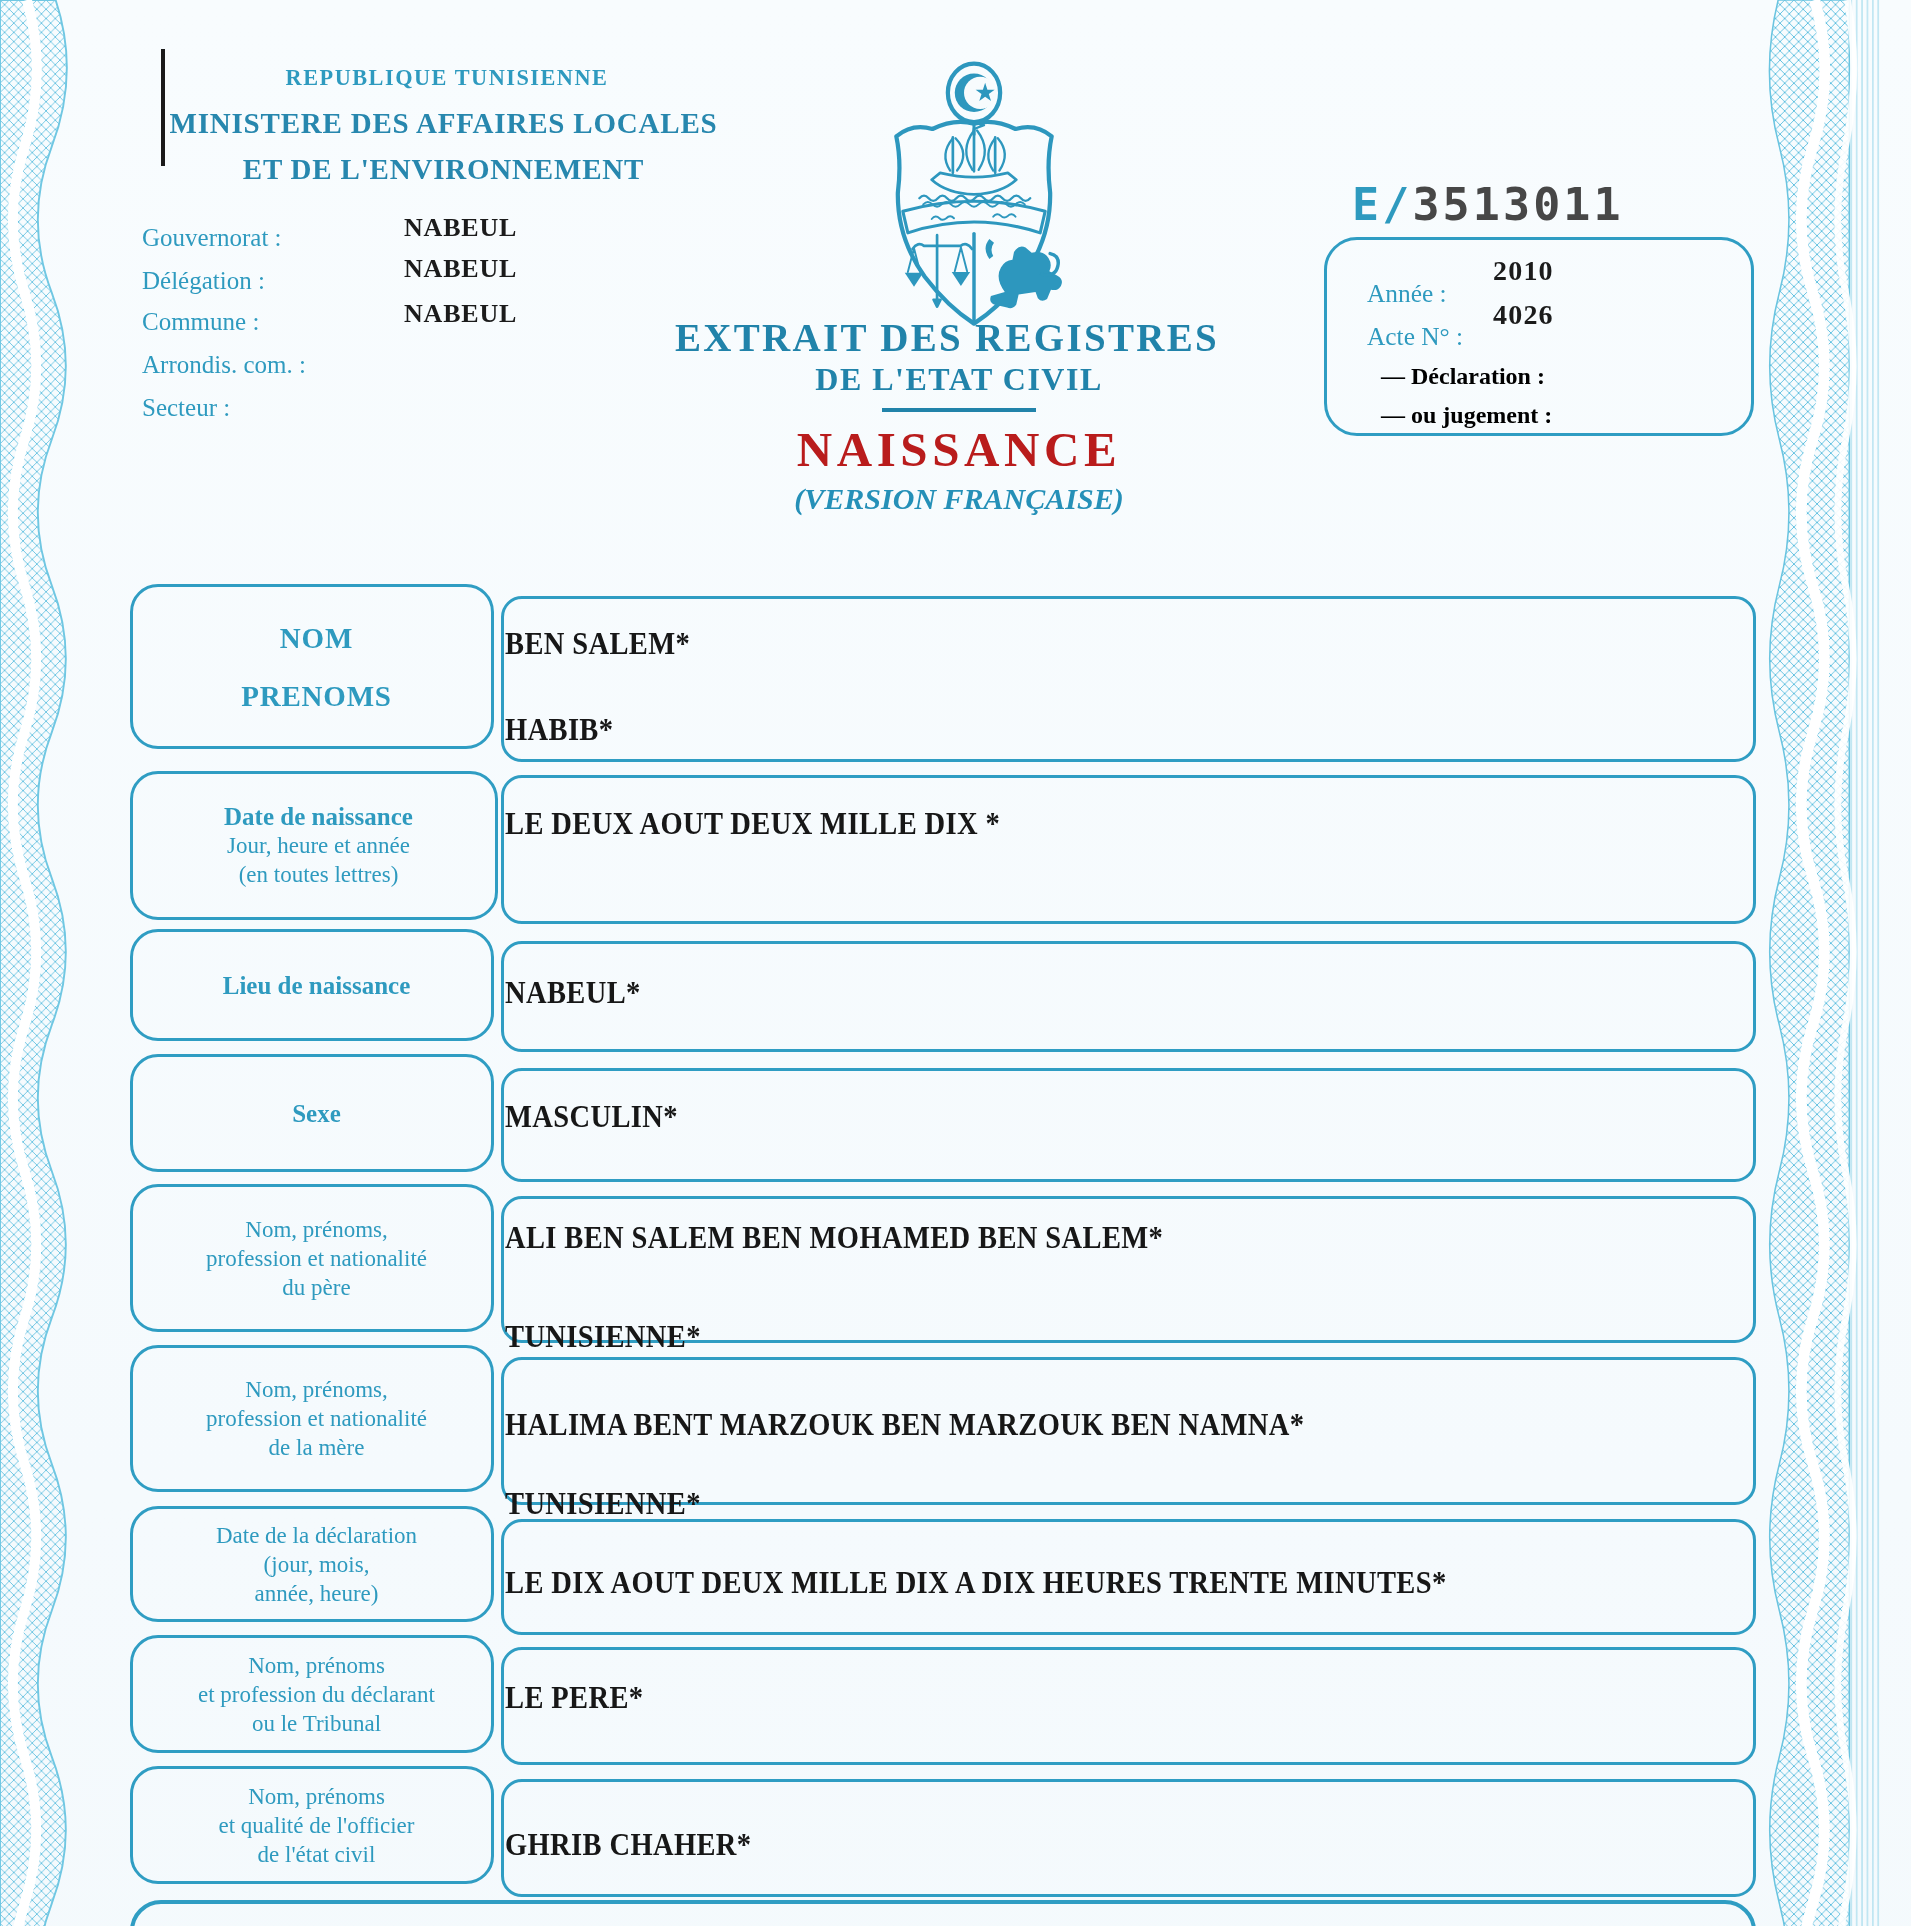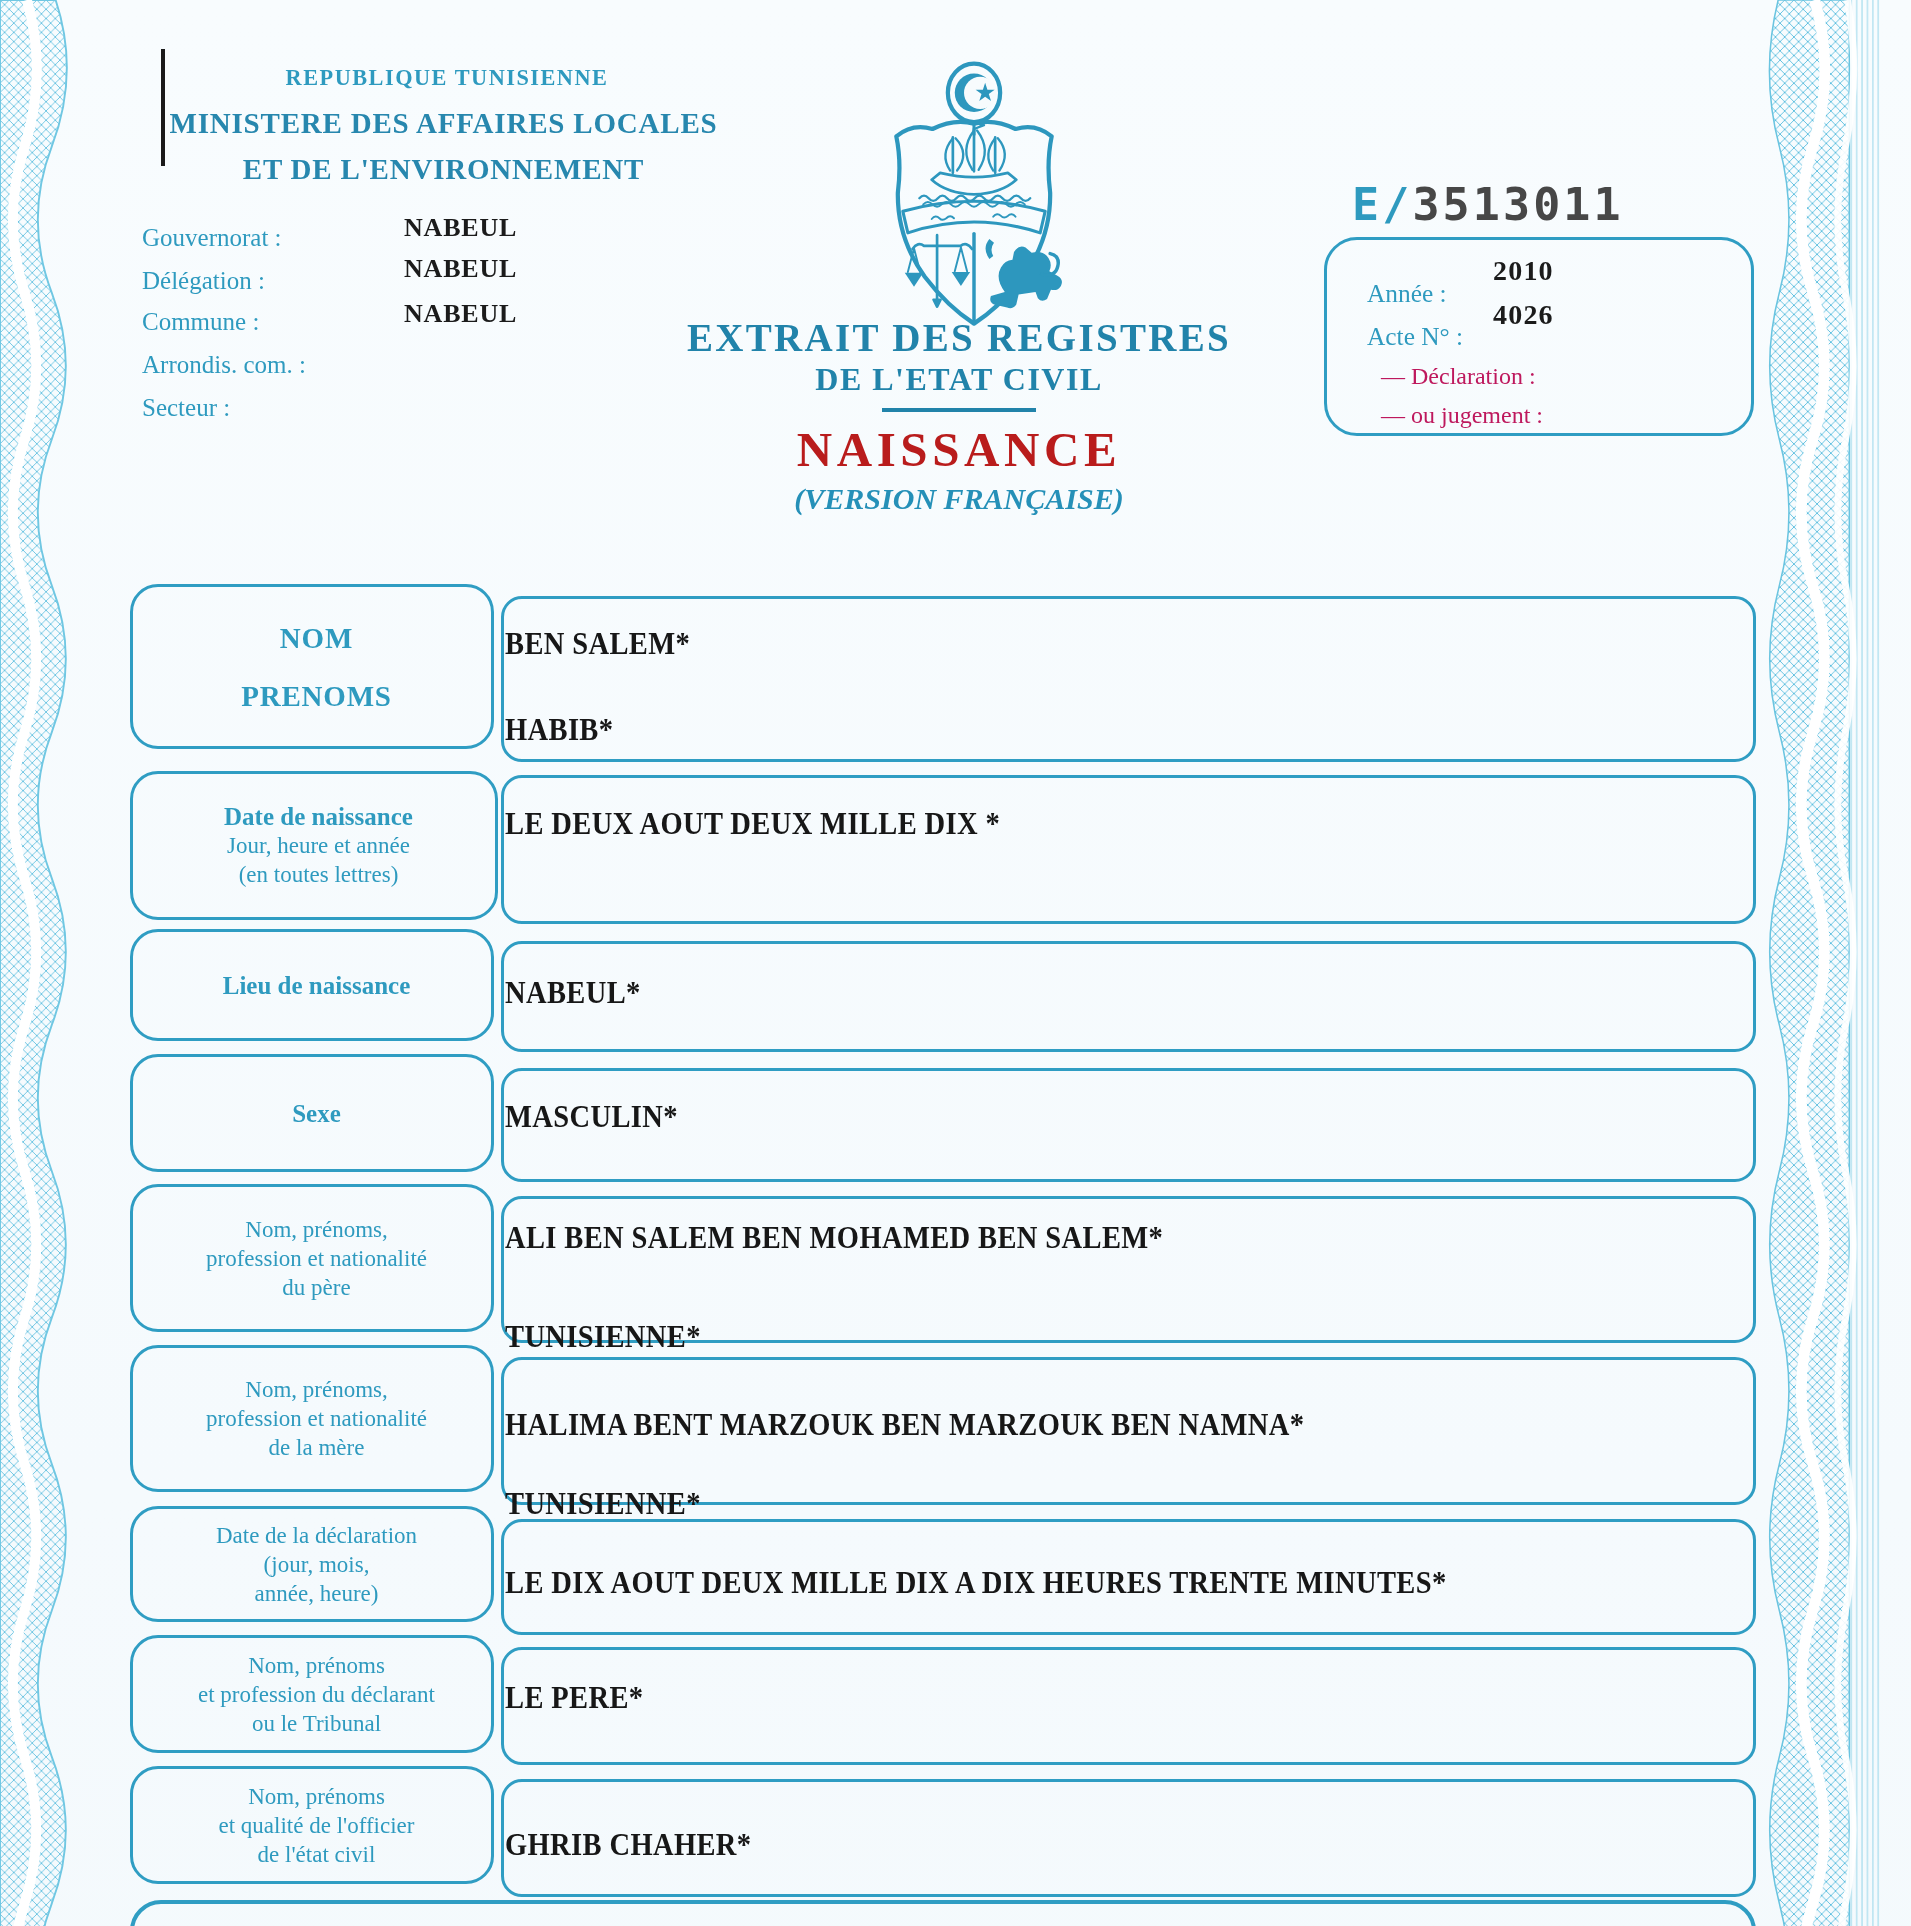--- a/index.html
+++ b/index.html
@@ -11,21 +11,21 @@
   .abs{position:absolute;}
   
   .rep{font-size:22.3px;letter-spacing:1.5px;font-weight:600;color:#2E9ABF;text-align:center;}
   .min{font-size:29px;font-weight:700;color:#2787AE;text-align:center;letter-spacing:0.8px;}
   .adm-l{font-size:25px;color:#2E9ABF;white-space:nowrap;}
   .adm-v{font-size:26px;font-weight:700;color:#1b1b1b;letter-spacing:0.8px;white-space:nowrap;}
   .serial{font-family:"DejaVu Sans Mono",monospace;font-weight:700;font-size:45px;letter-spacing:3.1px;color:#474747;white-space:nowrap;}
   .serial .pre{color:#2E9ABF;}
   .regbox{border:3.9px solid #2F9DC3;border-radius:33px;}
   .reg-l{font-size:25.4px;color:#2E9ABF;white-space:nowrap;}
-  .reg-d{font-size:24px;color:#be185d;white-space:nowrap;}
+  .reg-d{font-size:24px;color:#000000;white-space:nowrap;font-weight:bold;}
   .reg-v{font-size:28px;font-weight:700;color:#1b1b1b;letter-spacing:1.2px;}
   
   .t1{font-size:39px;font-weight:700;color:#2183AA;letter-spacing:2.3px;text-align:center;white-space:nowrap;}
   .t2{font-size:32px;font-weight:600;color:#2183AA;letter-spacing:1.5px;text-align:center;white-space:nowrap;}
   .rule{background:#2183AA;height:3.9px;}
   .tmain{font-size:49px;font-weight:700;color:#b91c1c;letter-spacing:4.6px;text-align:center;white-space:nowrap;}
   .tsub{font-size:30px;font-weight:700;font-style:italic;color:#2590B8;text-align:center;white-space:nowrap;}
   
   .lb{border:3.9px solid #2F9DC3;border-radius:28px;display:flex;flex-direction:column;justify-content:center;align-items:center;text-align:center;color:#2E9ABF;box-sizing:border-box;padding-left:9px;}
   .lb .l{font-size:23px;line-height:29px;}
@@ -126,21 +126,21 @@
 
 <div class="abs regbox" style="left:1324px;top:237px;width:424px;height:193px;">
   <div class="abs reg-l" style="left:40px;top:39px;">Année :</div>
   <div class="abs reg-v" style="left:166px;top:15.4px;">2010</div>
   <div class="abs reg-l" style="left:40px;top:82px;">Acte N° :</div>
   <div class="abs reg-v" style="left:166px;top:59px;">4026</div>
   <div class="abs reg-d" style="left:54px;top:123px;">— Déclaration :</div>
   <div class="abs reg-d" style="left:54px;top:162px;">— ou jugement :</div>
 </div>
 
-<div class="abs t1" style="left:574px;top:315px;width:770px;">EXTRAIT DES REGISTRES</div>
+<div class="abs t1" style="left:562px;top:315px;width:770px;">EXTRAIT DES REGISTRES</div>
 <div class="abs t2" style="left:574px;top:361px;width:770px;">DE L'ETAT CIVIL</div>
 <div class="abs rule" style="left:882px;top:408px;width:154px;"></div>
 <div class="abs tmain" style="left:574px;top:421px;width:770px;">NAISSANCE</div>
 <div class="abs tsub" style="left:574px;top:482px;width:770px;">(VERSION FRANÇAISE)</div>
 
 <div class="abs lb lb0" style="left:130px;top:584px;width:364px;height:165px;">
   <div class="l">NOM</div>
   <div class="l">PRENOMS</div>
 </div>
 <div class="abs lb" style="left:130px;top:771px;width:368px;height:149px;">

